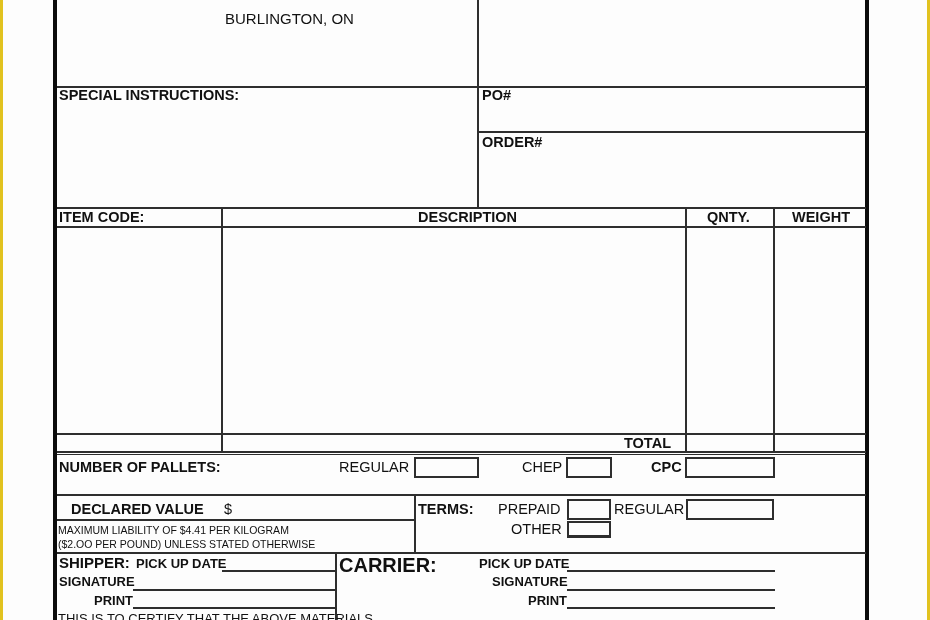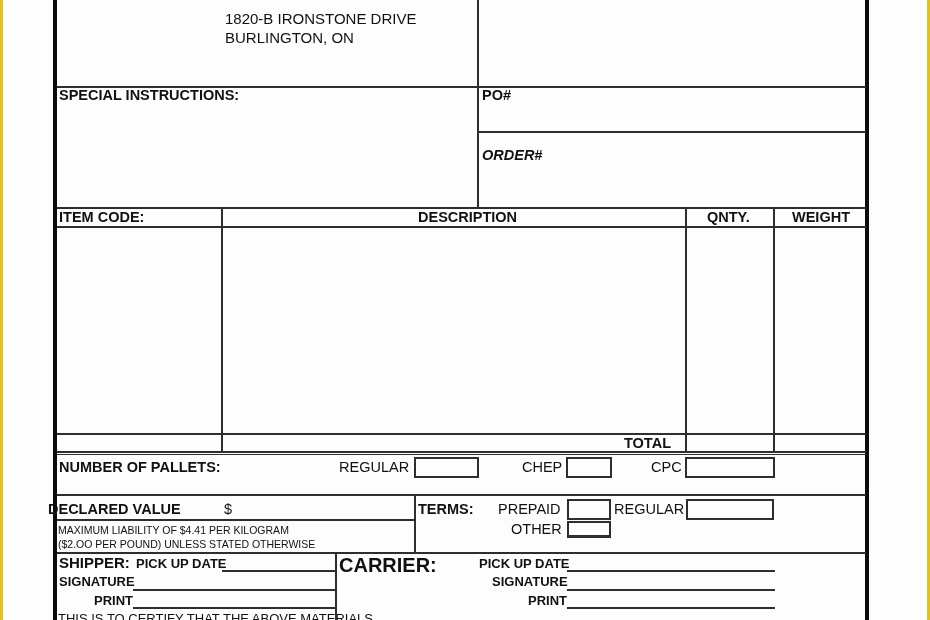--- a/index.html
+++ b/index.html
@@ -21,32 +21,31 @@
 </style>
 </head>
 <body>
 
 <div class="abs yellow-l"></div>
 <div class="abs yellow-r"></div>
 <div class="vb" style="left:53px;top:0;width:4px;height:620px;"></div>
 <div class="vb" style="left:865px;top:0;width:4px;height:620px;"></div>
 
 <div class="addr" style="left:225px;top:10px;">
-  <div>1820-B IRONSTONE DRIVE</div>
   <div>BURLINGTON, ON</div>
 </div>
 <div class="vl" style="left:477px;top:0;height:208px;"></div>
 <div class="hl" style="left:57px;width:809px;top:86px;"></div>
 
 <div class="lbl" style="left:59px;top:88px;">SPECIAL INSTRUCTIONS:</div>
 <div class="abs" style="left:57px;top:106px;width:419px;height:100px;"></div>
 <div class="lbl" style="left:482px;top:88px;">PO#</div>
 <div class="abs" style="left:520px;top:88px;width:344px;height:43px;"></div>
 <div class="hl" style="left:477px;width:389px;top:131px;"></div>
-<div class="lbl" style="left:482px;top:148px;font-style:italic;">ORDER#</div>
+<div class="lbl" style="left:482px;top:135px;">ORDER#</div>
 <div class="abs" style="left:550px;top:135px;width:314px;height:70px;"></div>
 
 <div class="hl" style="left:57px;width:809px;top:207px;"></div>
 <div class="hl" style="left:57px;width:809px;top:226px;"></div>
 <div class="lbl" style="left:59px;top:210px;">ITEM CODE:</div>
 <div class="lbl" style="left:418px;top:210px;">DESCRIPTION</div>
 <div class="lbl" style="left:707px;top:210px;">QNTY.</div>
 <div class="lbl" style="left:792px;top:210px;">WEIGHT</div>
 <div class="vl" style="left:221px;top:208px;height:244px;"></div>
 <div class="vl" style="left:685px;top:208px;height:244px;"></div>
@@ -62,26 +61,26 @@
 <div class="abs" style="left:687px;top:435px;width:86px;height:17px;"></div>
 <div class="abs" style="left:775px;top:435px;width:90px;height:17px;"></div>
 <div class="hl" style="left:57px;width:809px;top:451px;"></div>
 <div class="hl" style="left:57px;width:809px;top:454px;height:1px;"></div>
 
 <div class="lbl" style="left:59px;top:460px;">NUMBER OF PALLETS:</div>
 <div class="txt" style="left:339px;top:460px;">REGULAR</div>
 <div class="box" style="left:414px;top:457px;width:65px;height:21px;"></div>
 <div class="txt" style="left:522px;top:460px;">CHEP</div>
 <div class="box" style="left:566px;top:457px;width:46px;height:21px;"></div>
-<div class="txt" style="left:651px;top:460px;">CPC</div>
+<div class="txt" style="left:651px;top:460px;font-weight:bold;">CPC</div>
 <div class="box" style="left:685px;top:457px;width:90px;height:21px;"></div>
 
 <div class="hl" style="left:57px;width:809px;top:494px;"></div>
 
-<div class="lbl" style="left:48px;top:502px;">DECLARED VALUE</div>
+<div class="lbl" style="left:71px;top:502px;">DECLARED VALUE</div>
 <div class="txt" style="left:224px;top:502px;">$</div>
 <div class="abs" style="left:238px;top:497px;width:175px;height:21px;"></div>
 <div class="hl" style="left:57px;width:358px;top:519px;"></div>
 <div class="tiny" style="left:58px;top:525px;">MAXIMUM LIABILITY OF $4.41 PER KILOGRAM</div>
 <div class="tiny" style="left:58px;top:539px;">($2.OO PER POUND) UNLESS STATED OTHERWISE</div>
 <div class="vl" style="left:414px;top:495px;height:58px;"></div>
 
 <div class="lbl" style="left:418px;top:502px;">TERMS:</div>
 <div class="txt" style="left:498px;top:502px;">PREPAID</div>
 <div class="box" style="left:567px;top:499px;width:44px;height:21px;"></div>

